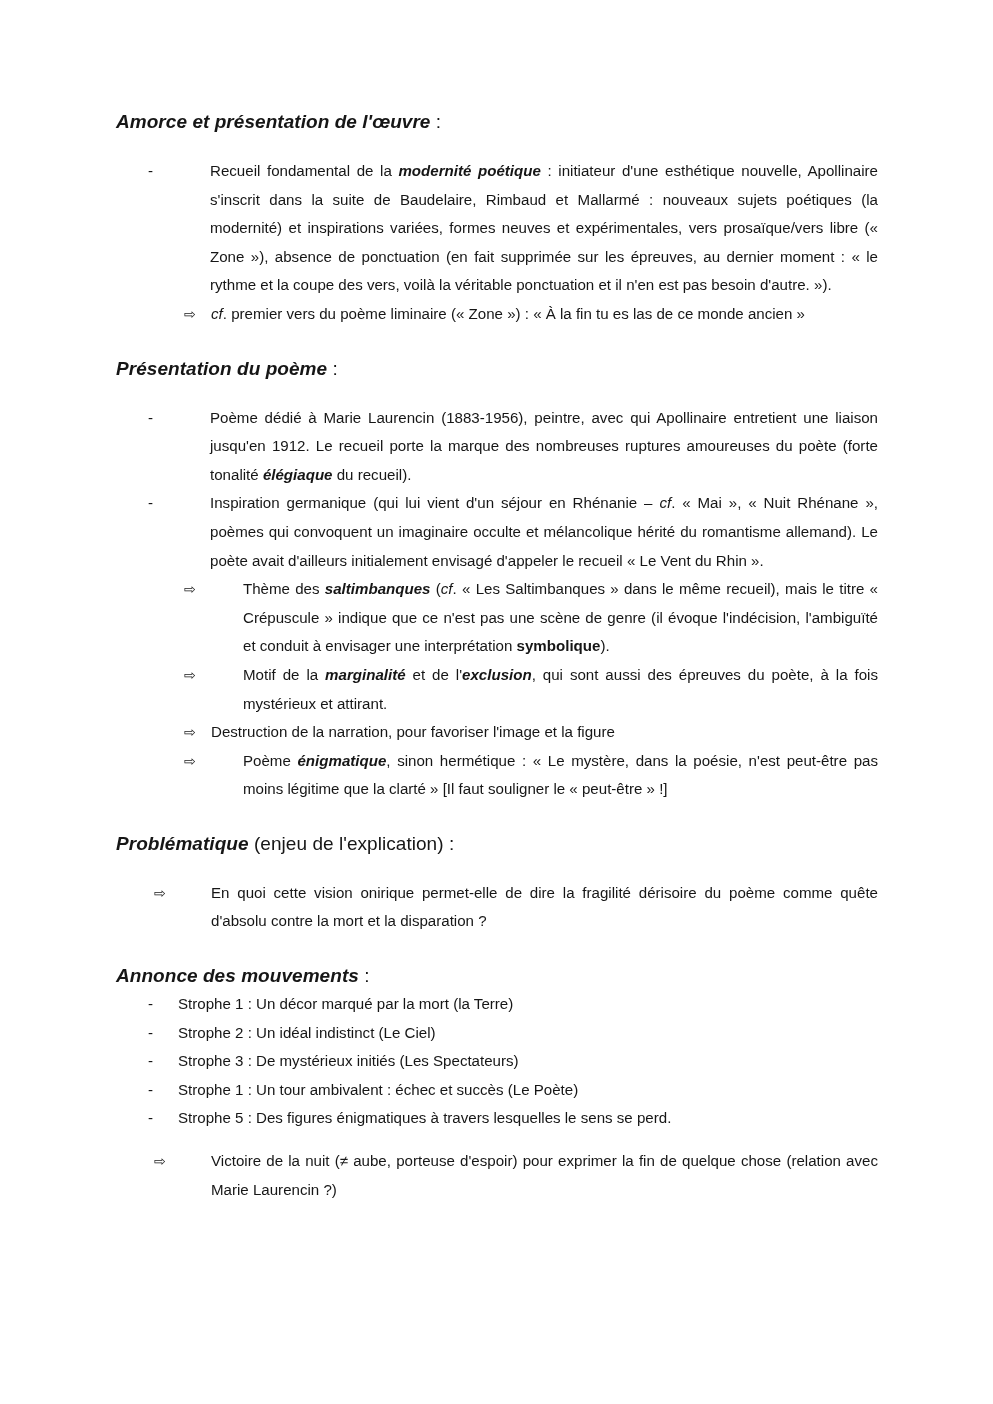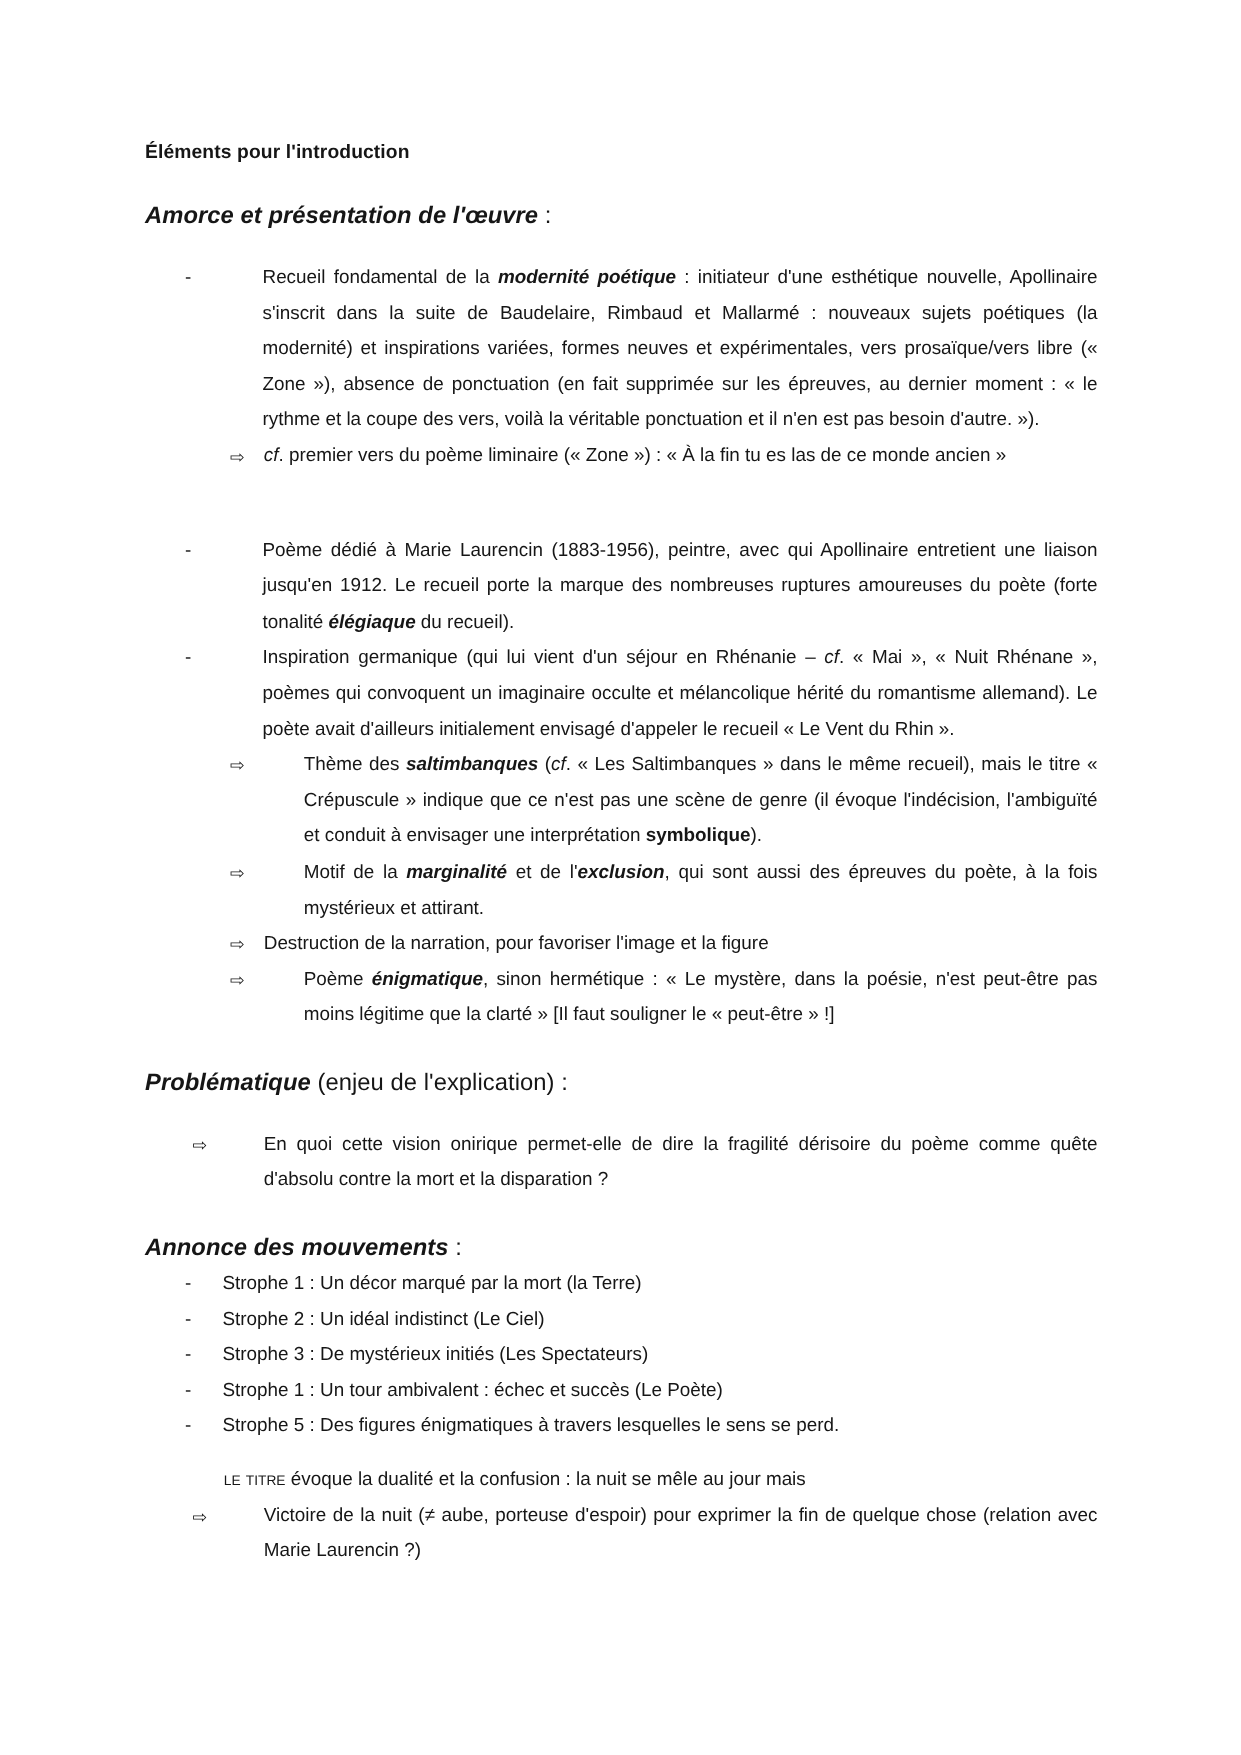--- a/index.html
+++ b/index.html
@@ -103,40 +103,42 @@
   }
 
   .tight-list .row.dash { line-height: 28.6px; }
 </style>
 </head>
 <body style="color: rgb(22, 22, 22); background: rgb(255, 255, 255);">
 
 <div class="page">
   <div class="doc">
 
-    <h1 class="title">Éléments pour l'introduction</h1>
 
     <p class="subhead">
       <span>Amorce et présentation de l'œuvre</span><span class="plain"> :</span>
     </p>
 
     <div class="gap-m"></div>
 
     <div class="row dash">
       <span class="marker">-</span>
       <span class="body-txt just"><span>Recueil fondamental de la </span><b class="bi">modernité poétique</b><span> : initiateur d'une esthétique nouvelle, Apollinaire s'inscrit dans la suite de Baudelaire, Rimbaud et Mallarmé : nouveaux sujets poétiques (la modernité) et inspirations variées, formes neuves et expérimentales, vers prosaïque/vers libre (« Zone »), absence de ponctuation (en fait supprimée sur les épreuves, au dernier moment : «  le rythme et la coupe des vers, voilà la véritable ponctuation et il n'en est pas besoin d'autre. »).</span></span>
     </div>
 
     <div class="row arrow2">
       <span class="marker">⇨</span>
       <span class="body-txt"><i class="it">cf</i><span>. premier vers du poème liminaire (« Zone ») : « À la fin tu es las de ce monde ancien »</span></span>
     </div>
 
     <div class="gap-l"></div>
 
+    <p class="subhead">
+      <span>Présentation du poème</span><span class="plain"> :</span>
+    </p>
 
     <div class="gap-m"></div>
 
     <div class="row dash">
       <span class="marker">-</span>
       <span class="body-txt just"><span>Poème dédié à Marie Laurencin (1883-1956), peintre, avec qui Apollinaire entretient une liaison jusqu'en 1912. Le recueil porte la marque des nombreuses ruptures amoureuses du poète (forte tonalité </span><b class="bi">élégiaque</b><span> du recueil).</span></span>
     </div>
 
     <div class="row dash">
       <span class="marker">-</span>
@@ -200,24 +202,20 @@
         <span class="body-txt">Strophe 1 : Un tour ambivalent : échec et succès (Le Poète)</span>
       </div>
       <div class="row dash">
         <span class="marker">-</span>
         <span class="body-txt">Strophe 5 : Des figures énigmatiques à travers lesquelles le sens se perd.</span>
       </div>
     </div>
 
     <div class="gap-s"></div>
 
-    <div class="row arrow1">
-      <span class="marker"></span>
-      <span class="body-txt"><span class="smallcaps">LE TITRE</span><span>  évoque la dualité et la confusion : la nuit se mêle au jour mais</span></span>
-    </div>
 
     <div class="row arrow1">
       <span class="marker">⇨</span>
       <span class="body-txt just">Victoire de la nuit (≠ aube, porteuse d'espoir) pour exprimer la fin de quelque chose (relation avec Marie Laurencin ?)</span>
     </div>
 
   </div>
 </div>
 
 </body></html>

